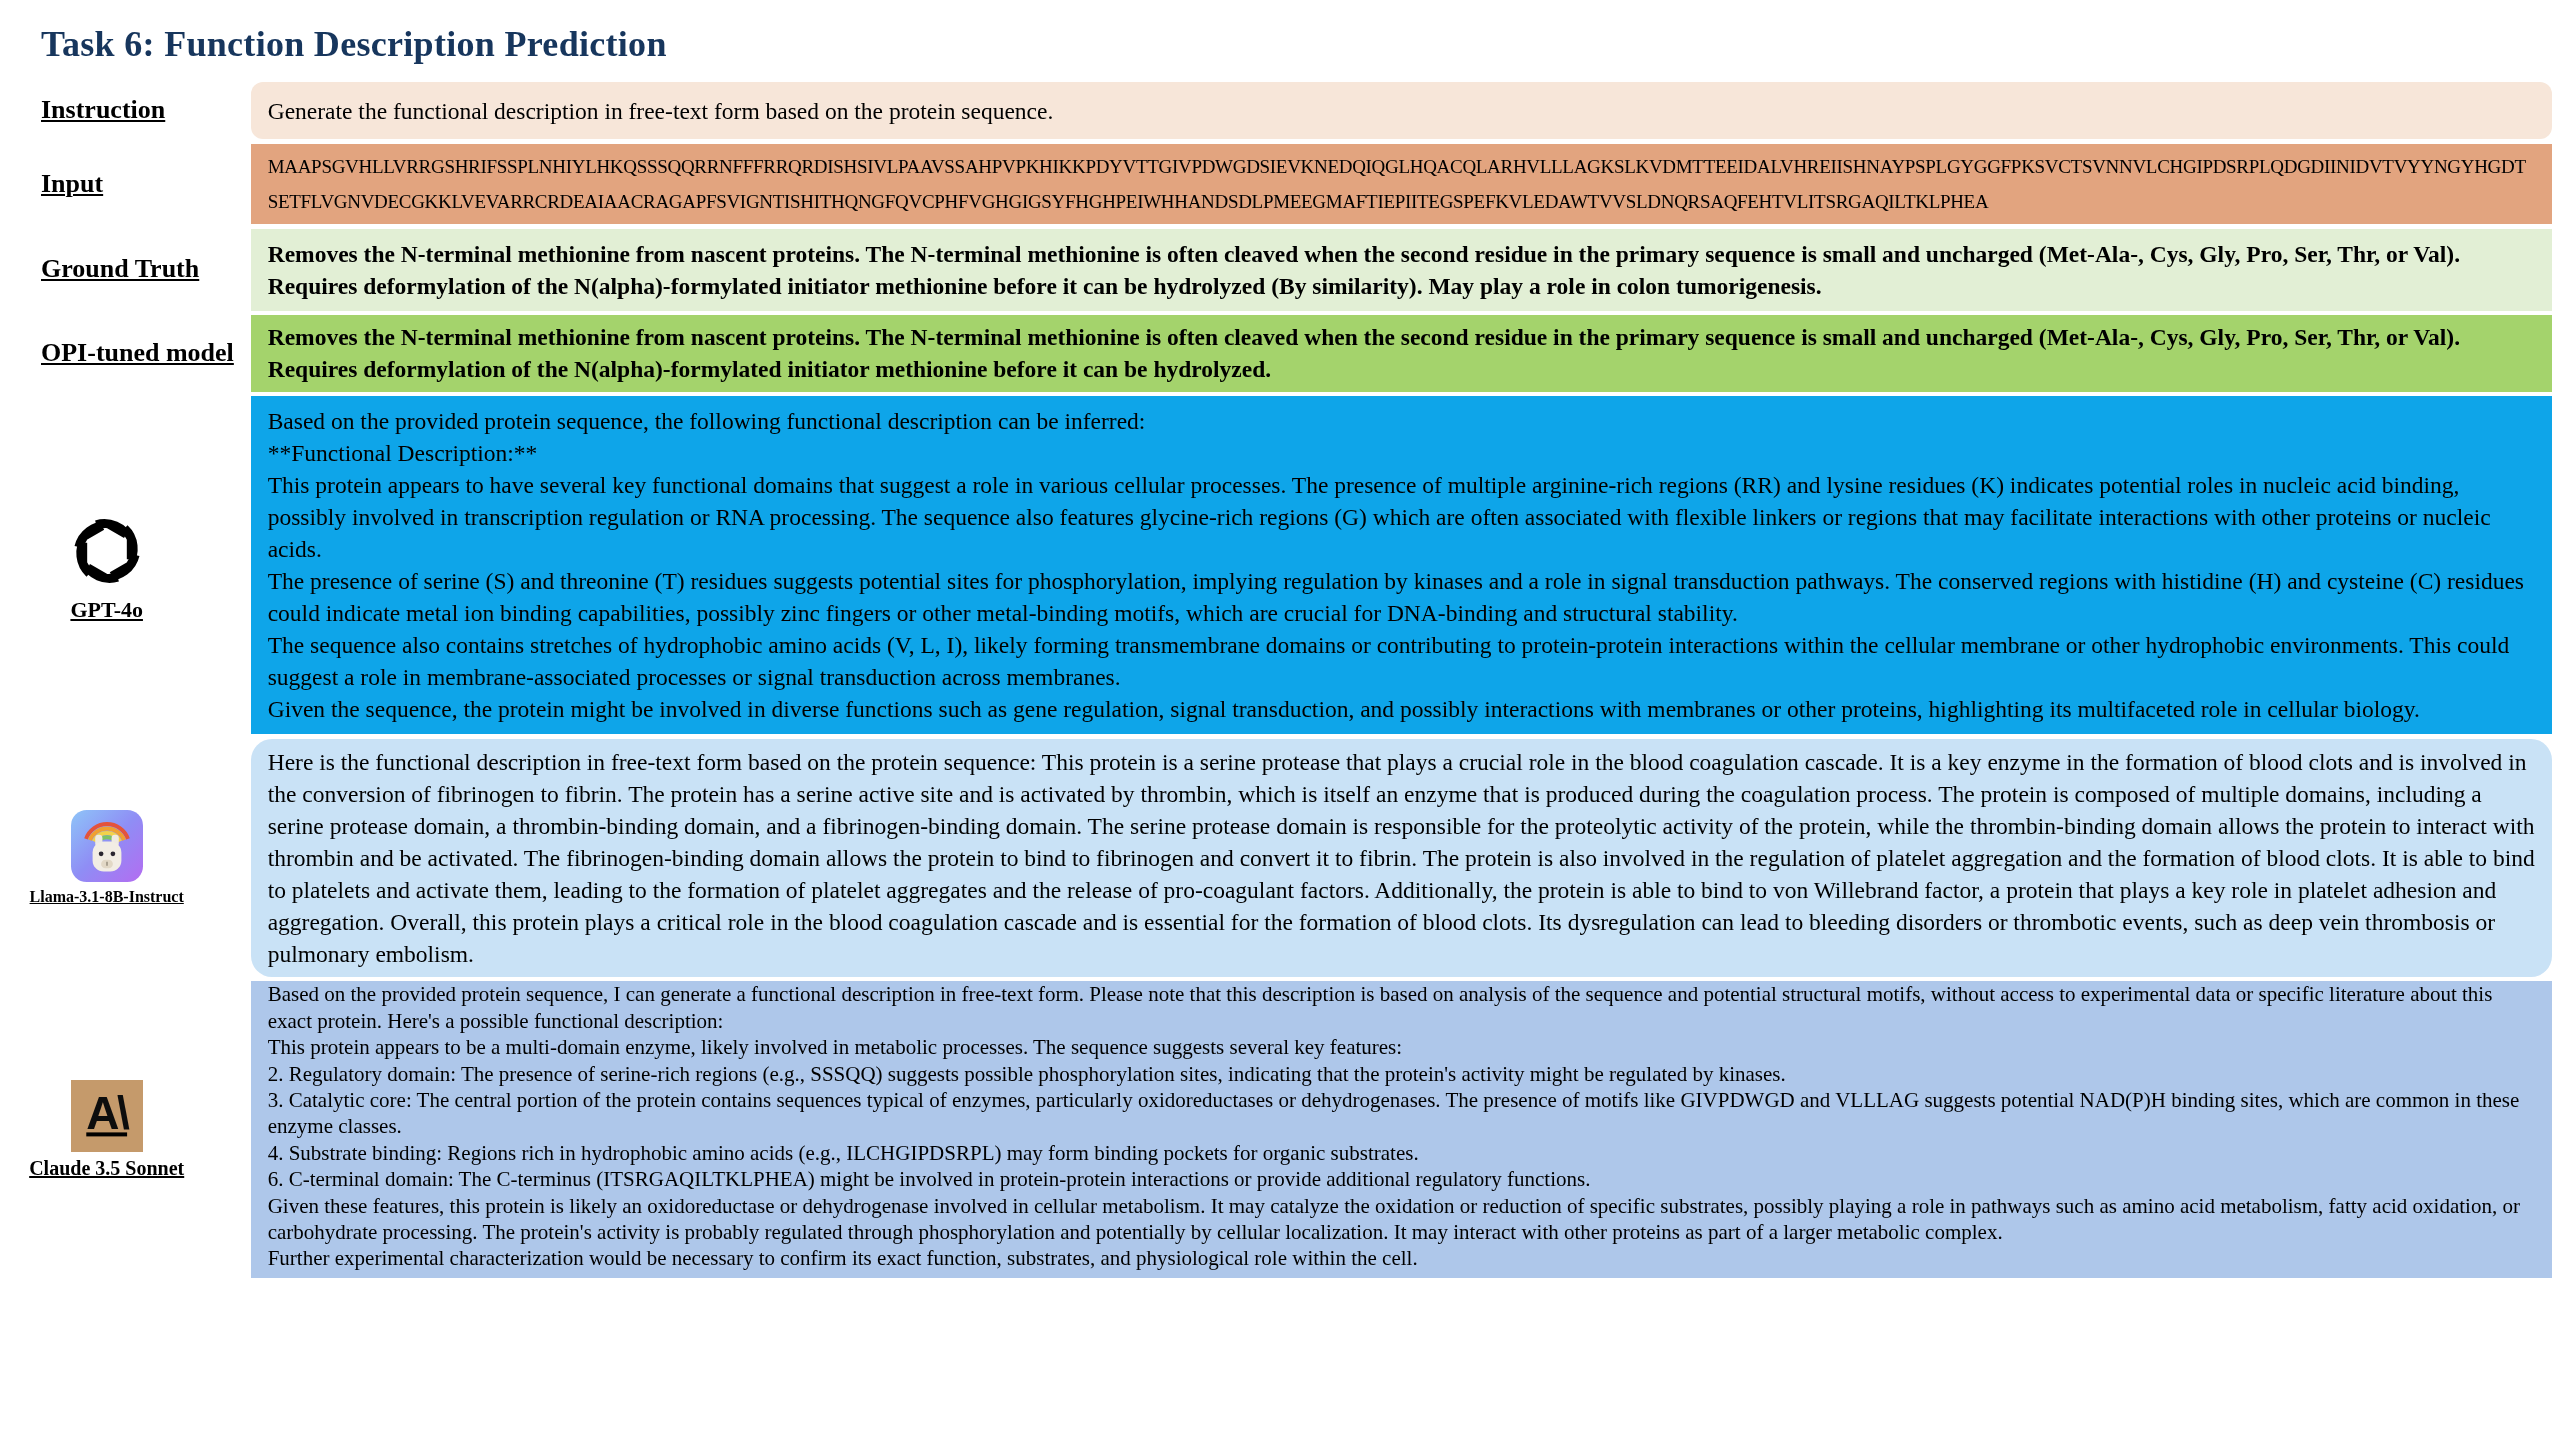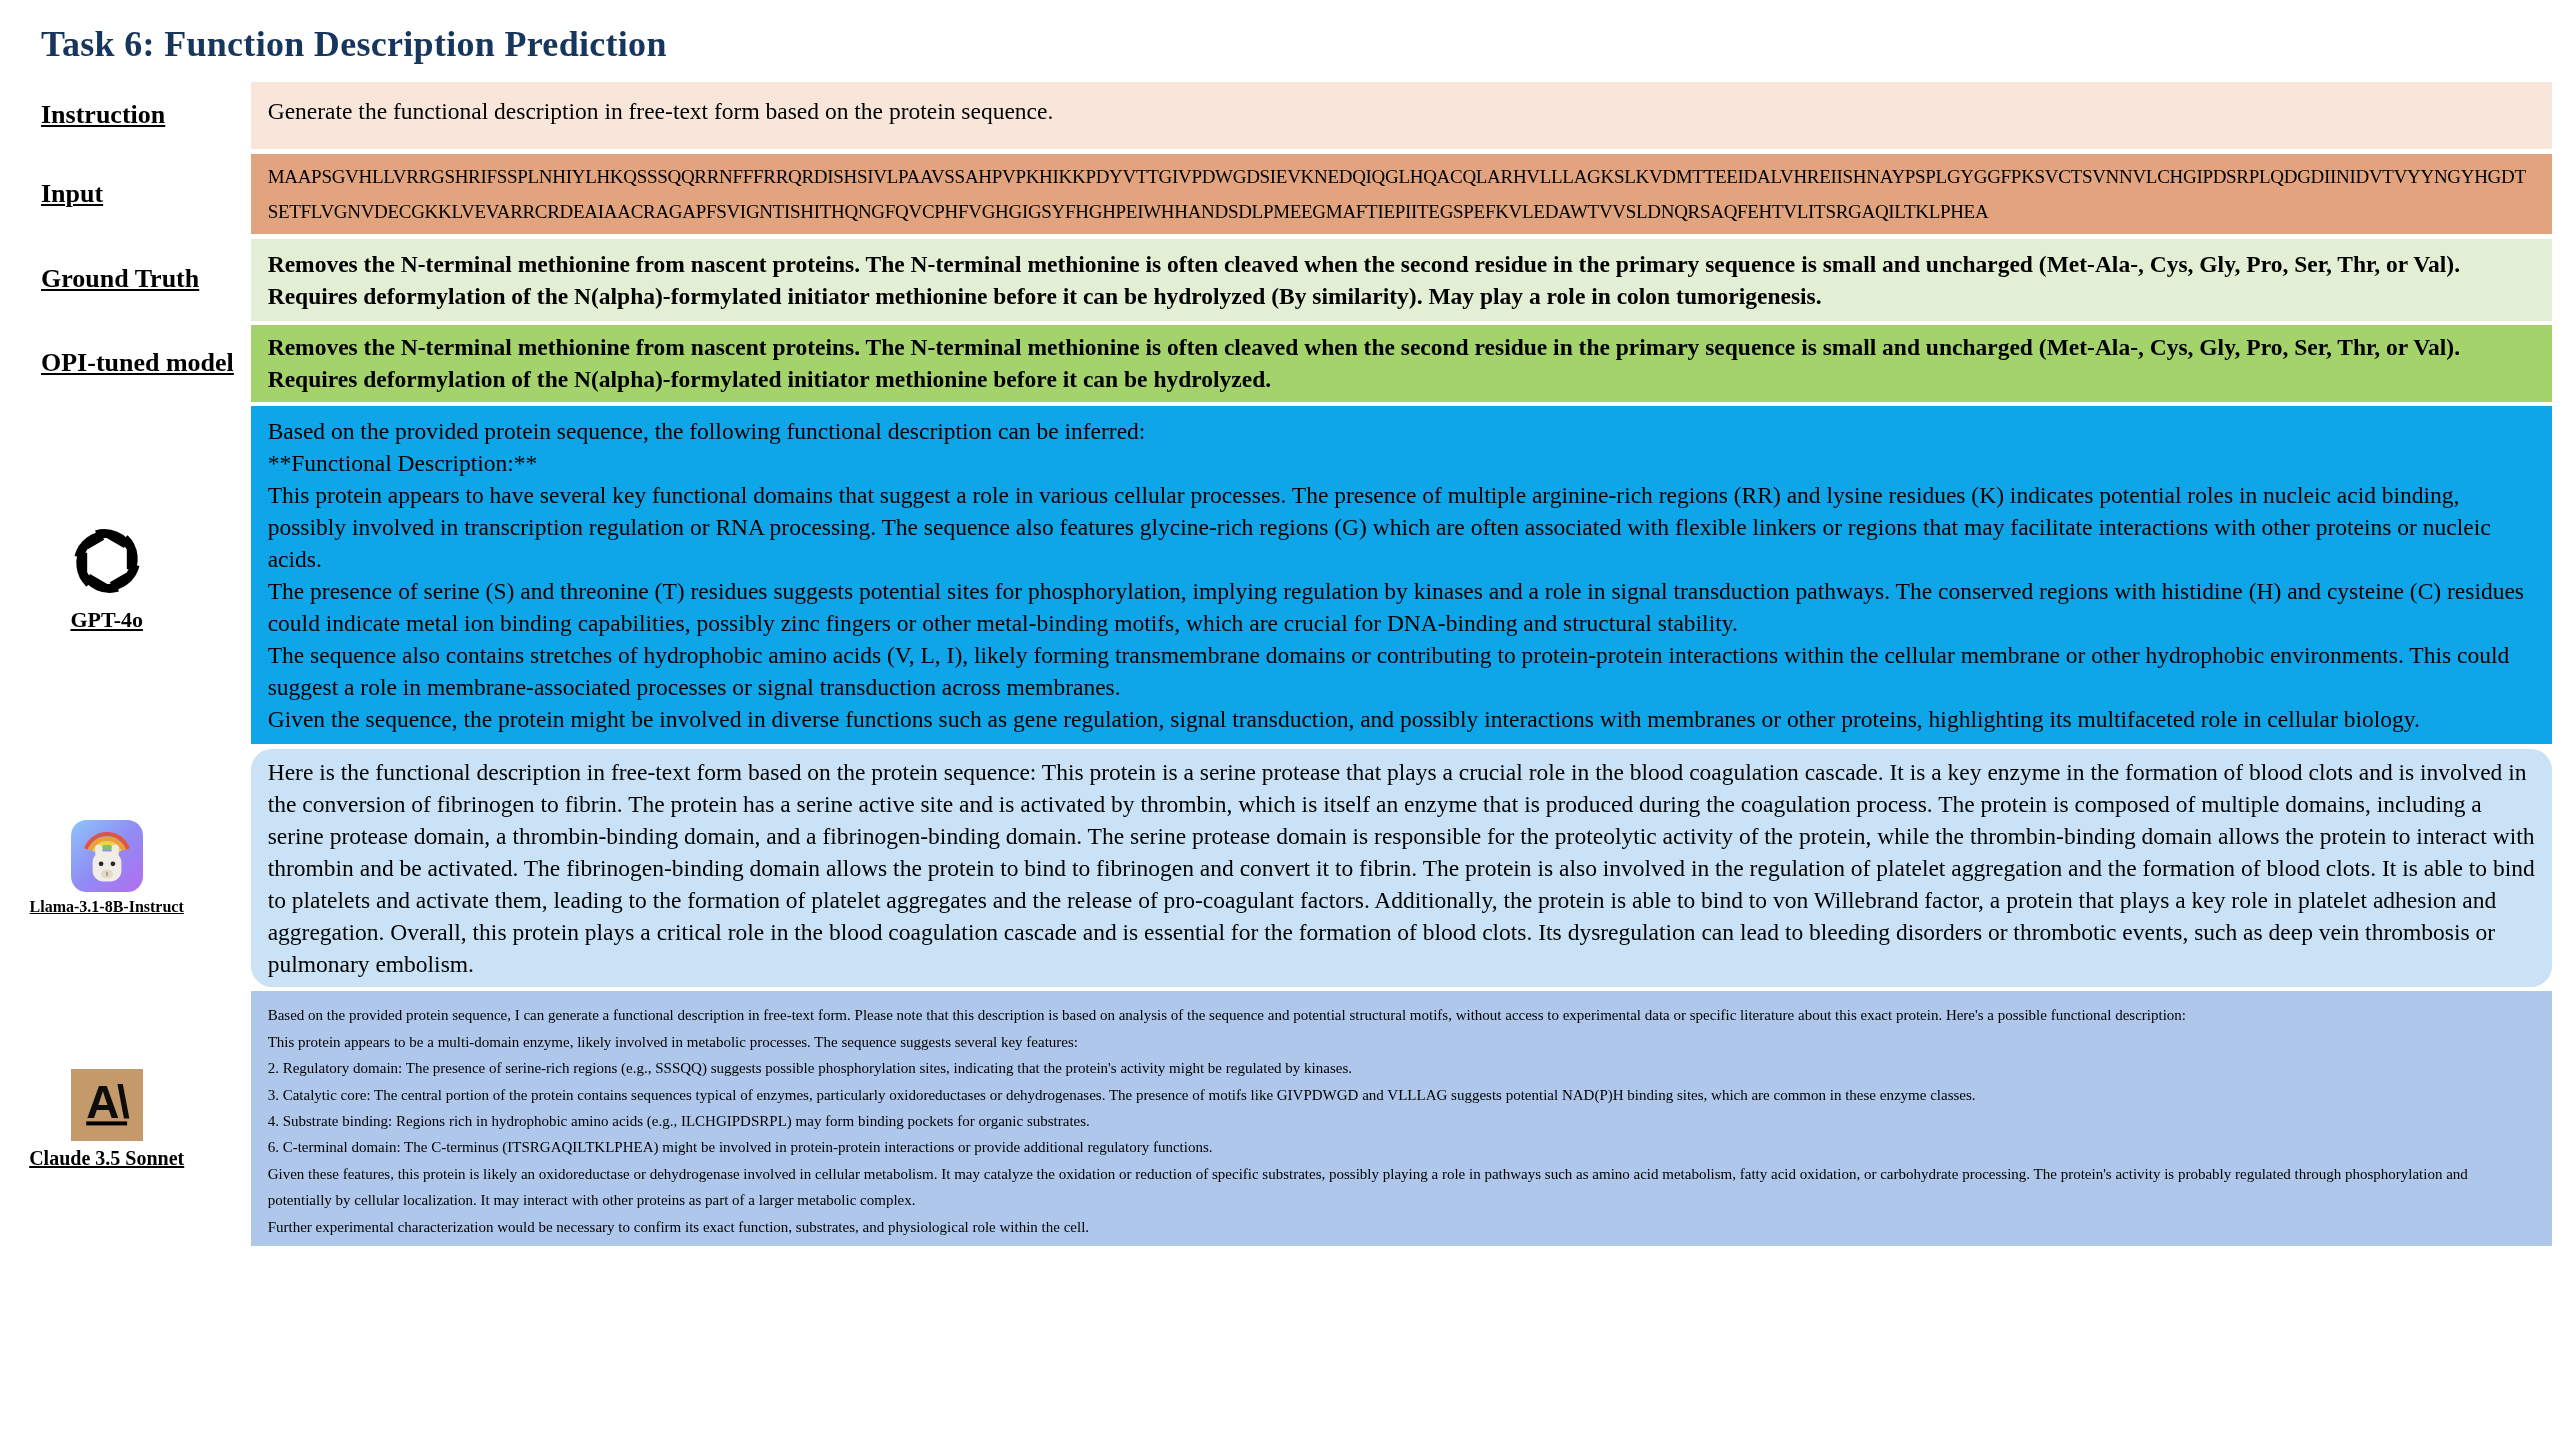--- a/index.html
+++ b/index.html
@@ -27,31 +27,31 @@
     width:180px;margin-left:16.7px;display:flex;flex-direction:column;
     align-items:center;justify-content:center;text-align:right;
   }
   .badge .modelname{font-weight:bold;margin-top:6.4px;line-height:1.05;}
   .name-lg{font-size:22px;}
   .name-md{font-size:20px;}
   .name-sm{font-size:16px;}
   .cell{
     flex:1;padding:9px 16.7px;font-size:23.5px;line-height:32px;
   }
-  .cell.single{display:flex;align-items:center;padding-top:13.5px;padding-bottom:22px;}
+  .cell.single{display:flex;align-items:center;padding-top:13.5px;padding-bottom:12px;border-radius:12px;}
   .cell.seq{
     font-size:19px;line-height:35px;letter-spacing:-0.3px;
     word-break:break-all;padding-top:5.2px;padding-bottom:5.2px;
     display:flex;align-items:center;
   }
   .cell.bold{font-weight:bold;padding-top:9px;padding-bottom:9px;}
   .cell.opi{padding-top:6.4px;padding-bottom:6.4px;}
   .cell.gpt{padding-top:9px;padding-bottom:9px;}
   .cell.llama{padding-top:7px;padding-bottom:7px;border-radius:21px;}
-  .cell.small{font-size:15px;line-height:26.4px;padding-top:11px;padding-bottom:6.4px;}
+  .cell.small{font-size:21px;line-height:26.4px;padding-top:0;padding-bottom:6.4px;}
   .para{margin:0;}
   .iconbox{display:flex;align-items:center;justify-content:center;}
   .anthropic-box{
     width:72px;height:72px;display:flex;align-items:center;justify-content:center;
   }
   .anthropic-glyph{
     font-family:"Liberation Sans", sans-serif;font-weight:bold;
     font-size:46px;color:#0d0d0d;letter-spacing:-2.6px;line-height:1;
     transform:translateY(-2.6px);
   }

